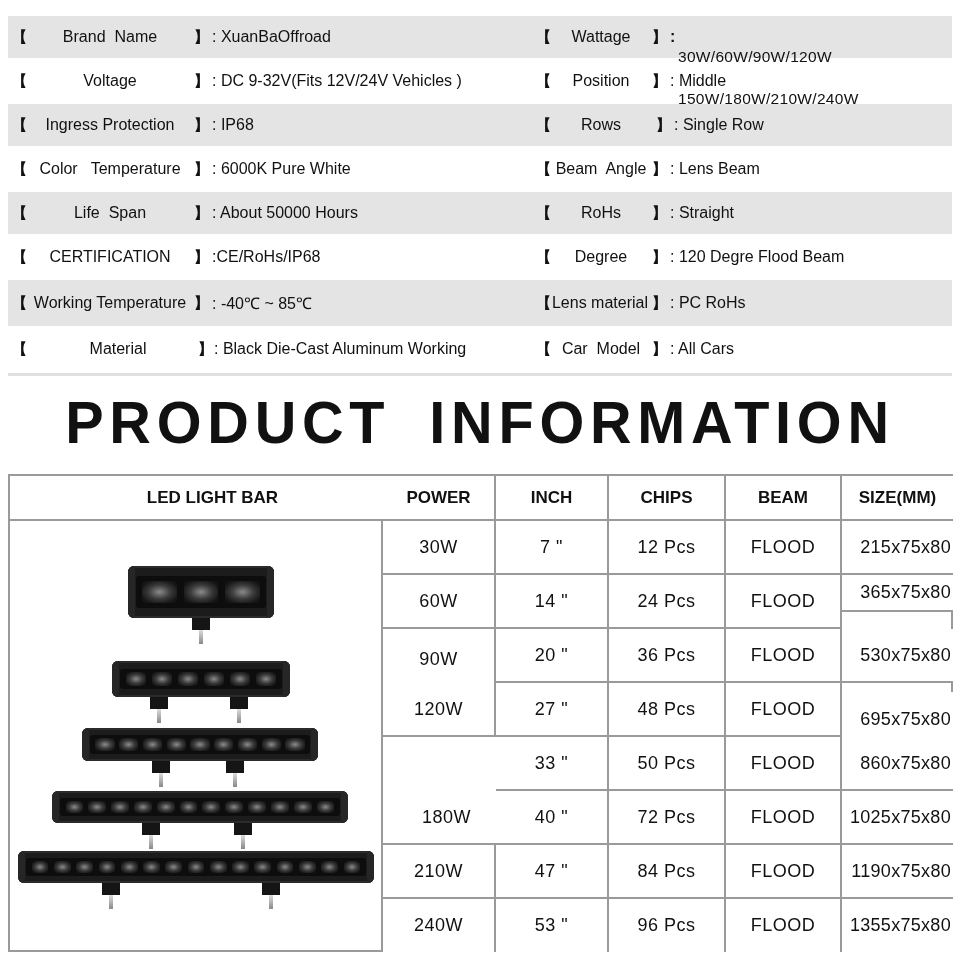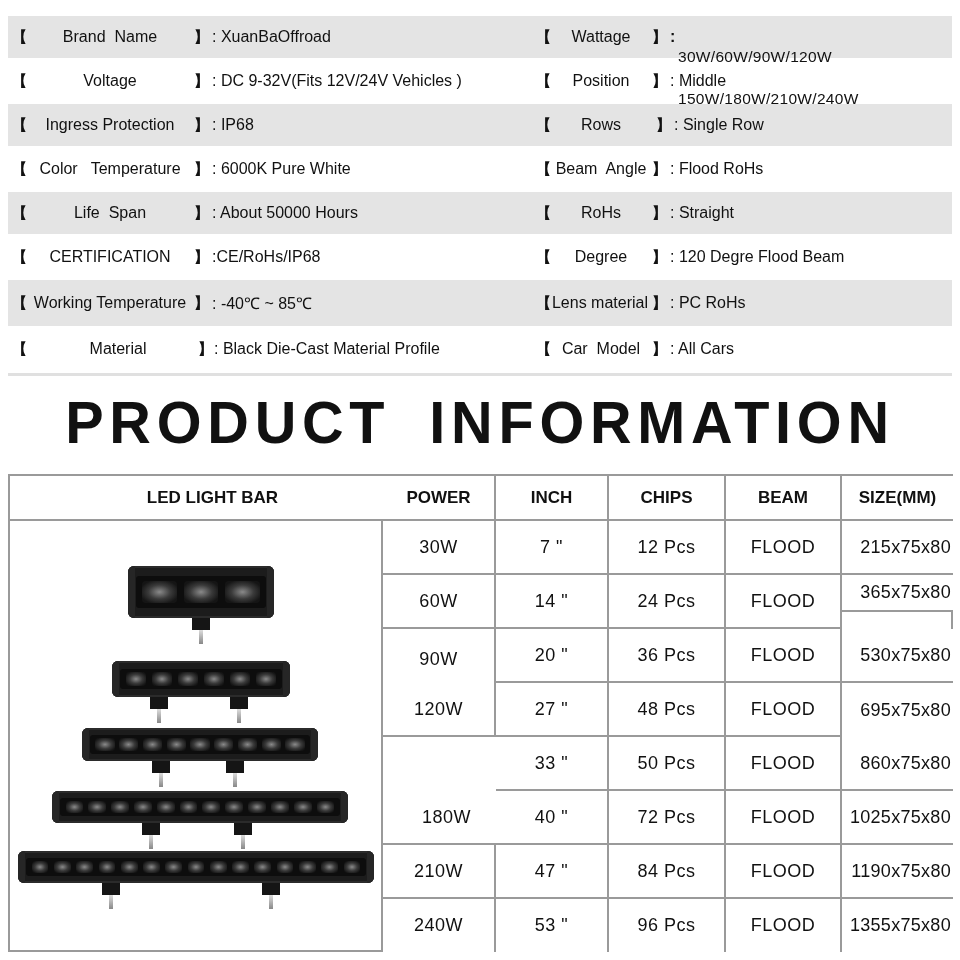--- a/index.html
+++ b/index.html
@@ -101,21 +101,21 @@
     <div class="spec-cell left">
       <span class="bracket-l" style="left:4px">【</span>
       <span class="label-box" style="left:20px;width:164px">Color   Temperature</span>
       <span class="bracket-r" style="left:186px">】</span>
       <span class="spec-value" style="left:204px">: 6000K Pure White</span>
     </div>
     <div class="spec-cell right">
       <span class="bracket-l" style="left:4px">【</span>
       <span class="label-box" style="left:16px;width:106px">Beam  Angle</span>
       <span class="bracket-r" style="left:120px">】</span>
-      <span class="spec-value" style="left:138px">: Flood RoHs</span>
+      <span class="spec-value" style="left:138px">: Lens Beam</span>
     </div>
   </div>
 
   <div class="spec-row short gray">
     <div class="spec-cell left">
       <span class="bracket-l" style="left:4px">【</span>
       <span class="label-box" style="left:20px;width:164px">Life  Span</span>
       <span class="bracket-r" style="left:186px">】</span>
       <span class="spec-value" style="left:204px">: About 50000 Hours</span>
     </div>
@@ -155,21 +155,21 @@
       <span class="bracket-r" style="left:120px">】</span>
       <span class="spec-value" style="left:138px">: PC RoHs</span>
     </div>
   </div>
 
   <div class="spec-row">
     <div class="spec-cell left">
       <span class="bracket-l" style="left:4px">【</span>
       <span class="label-box" style="left:20px;width:180px">Material</span>
       <span class="bracket-r" style="left:190px">】</span>
-      <span class="spec-value" style="left:206px">: Black Die-Cast Material Profile</span>
+      <span class="spec-value" style="left:206px">: Black Die-Cast Aluminum Working</span>
     </div>
     <div class="spec-cell right">
       <span class="bracket-l" style="left:4px">【</span>
       <span class="label-box" style="left:20px;width:98px">Car  Model</span>
       <span class="bracket-r" style="left:120px">】</span>
       <span class="spec-value" style="left:138px">: All Cars</span>
     </div>
   </div>
 </div>
 
@@ -302,21 +302,21 @@
   <div class="td" style="left:373px;top:153px;width:113px;height:62px">90W</div>
   <div class="td" style="left:486px;top:153px;width:113px;height:54px">20 "</div>
   <div class="td" style="left:599px;top:153px;width:117px;height:54px">36 Pcs</div>
   <div class="td" style="left:716px;top:153px;width:116px;height:54px">FLOOD</div>
   <div class="td size" style="left:832px;top:153px;width:111px;height:54px;border-right:none">530x75x80</div>
 
   <div class="td" style="left:373px;top:207px;width:113px;height:54px">120W</div>
   <div class="td" style="left:486px;top:207px;width:113px;height:54px">27 "</div>
   <div class="td" style="left:599px;top:207px;width:117px;height:54px">48 Pcs</div>
   <div class="td" style="left:716px;top:207px;width:116px;height:54px">FLOOD</div>
-  <div class="td size" style="left:832px;top:207px;width:111px;height:56px;border-right:none">695x75x80</div>
+  <div class="td size" style="left:832px;top:216px;width:111px;height:56px;border-right:none">695x75x80</div>
 
   <div class="td" style="left:486px;top:261px;width:113px;height:54px">33 "</div>
   <div class="td" style="left:599px;top:261px;width:117px;height:54px">50 Pcs</div>
   <div class="td" style="left:716px;top:261px;width:116px;height:54px">FLOOD</div>
   <div class="td size" style="left:832px;top:261px;width:111px;height:54px;border-right:none">860x75x80</div>
 
   <div class="td" style="left:373px;top:315px;width:129px;height:54px">180W</div>
   <div class="td" style="left:486px;top:315px;width:113px;height:54px">40 "</div>
   <div class="td" style="left:599px;top:315px;width:117px;height:54px">72 Pcs</div>
   <div class="td" style="left:716px;top:315px;width:116px;height:54px">FLOOD</div>

